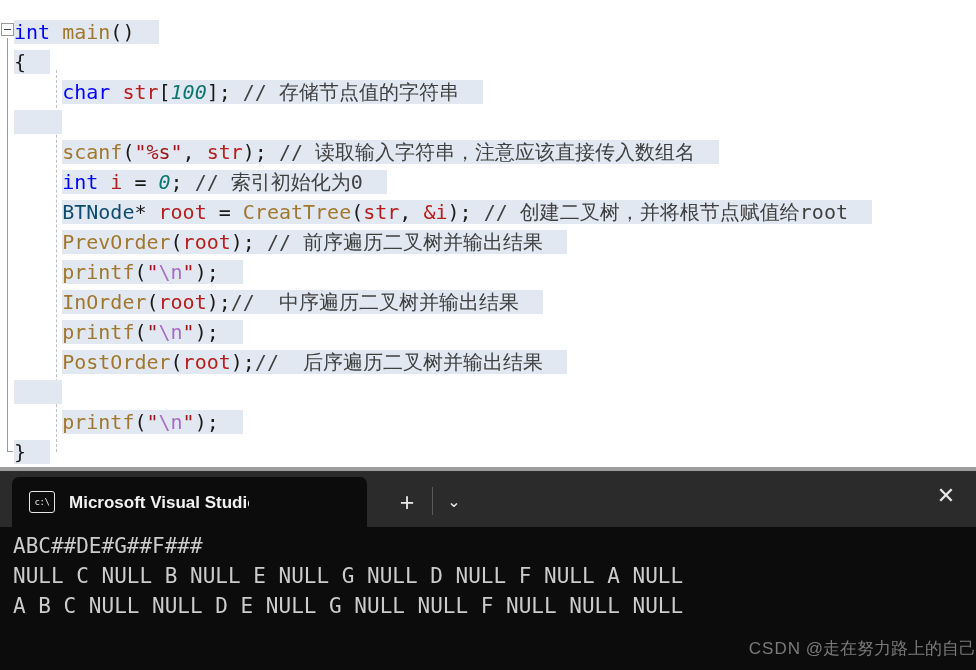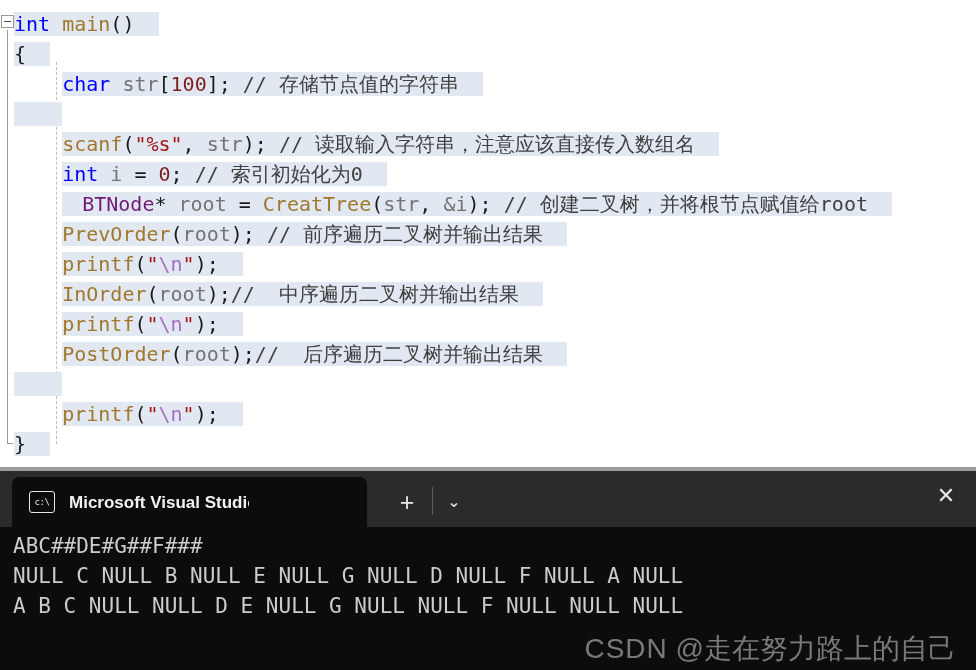--- a/index.html
+++ b/index.html
@@ -6,21 +6,21 @@
   body{
     width:976px;height:670px;overflow:hidden;
     background:#ffffff;
     font-family:"DejaVu Sans Mono","Liberation Mono",monospace;
     -webkit-font-smoothing:antialiased;
   }
   .screen{position:relative;width:976px;height:670px;}
 
   
   .editor{
-    position:absolute;left:0;top:0;width:976px;height:467px;
+    position:absolute;left:0;top:8px;width:976px;height:467px;
     background:#ffffff;overflow:hidden;
   }
   
   .gutter{
     position:absolute;left:0;top:0;width:24px;height:467px;
     background:#ffffff;
   }
   .collapse-box{
     position:absolute;left:1px;top:15px;width:13px;height:13px;
     border:1px solid #9a9a9a;background:#ffffff;box-sizing:border-box;
@@ -46,28 +46,28 @@
 
   .code{
     position:absolute;left:14px;top:9px;width:962px;
     font-size:20px;line-height:30px;white-space:pre;
   }
   .ln{height:30px;line-height:30px;white-space:pre;position:relative;}
   .seg{background:#e2e8f2;}
 
   
   .kw   {color:#0000ff;}
-  .type {color:#701a75;margin-left:20px;}
+  .type {color:#0c4a6e;}
   .fn   {color:#a0772c;}
-  .id   {color:#737373;}
+  .id   {color:#b91c1c;}
   .str  {color:#a31515;}
   .esc  {color:#a56ec3;}
   .cm   {color:#404040;}
   .pun  {color:#1a1a1a;}
-  .num  {color:#7f1d1d;}
+  .num  {color:#0f766e;font-style:italic;}
   .brace{color:#1a1a1a;}
 
   
   .terminal{
     position:absolute;left:0;top:467px;width:976px;height:203px;
     background:#0c0c0c;
   }
   .term-topedge{
     position:absolute;left:0;top:0;width:976px;height:4px;background:#9d9d9d;
   }
@@ -118,22 +118,22 @@
     position:absolute;left:0;top:60px;width:779px;height:143px;
     background:#0c0c0c;overflow:hidden;
   }
   .cline{
     color:#cccccc;font-size:21px;line-height:30px;
     padding-left:13px;white-space:pre;
     font-family:"DejaVu Sans Mono","Liberation Mono",monospace;
   }
   .cline:first-child{padding-top:4px;}
   .watermark{
-    position:absolute;right:20px;bottom:8px;
-    color:#8d8d8d;font-size:28px;line-height:26px;
+    position:absolute;right:0;bottom:8px;
+    color:#8d8d8d;font-size:17px;line-height:26px;
     font-family:"Liberation Sans","DejaVu Sans",sans-serif;
     white-space:nowrap;pointer-events:none;opacity:.85;margin-top:12px;
   }
   .wm-brand{letter-spacing:1px;}
 </style>
 </head>
 <body>
 
 <div class="screen">
 

